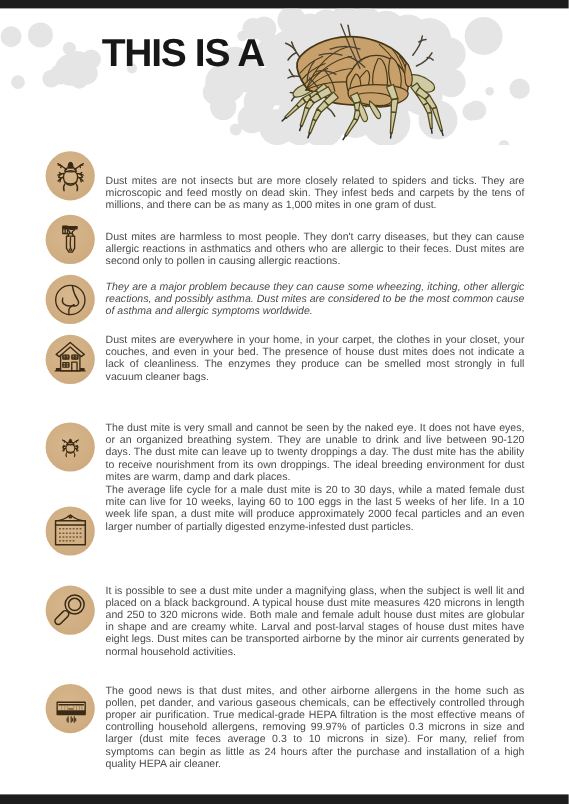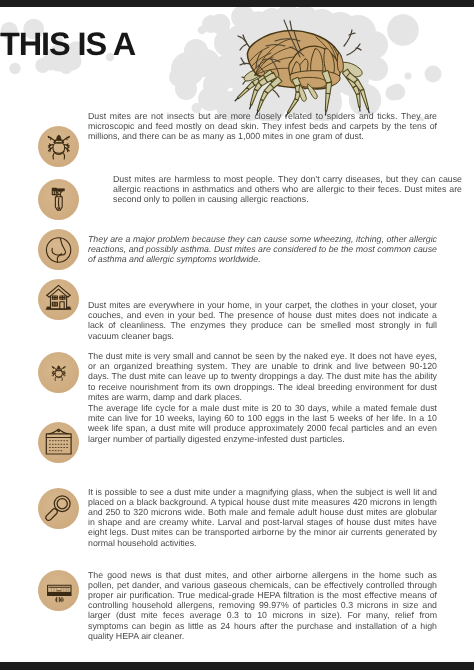--- a/index.html
+++ b/index.html
@@ -4,21 +4,21 @@
 <style>
   html,body{margin:0;padding:0;background:#fff;}
   body{width:474px;height:670px;font-family:"Liberation Sans",sans-serif;overflow:hidden;-webkit-font-smoothing:antialiased;text-rendering:geometricPrecision;}
   .page{position:relative;width:474px;height:670px;background:#fff;overflow:hidden;}
   .band{position:absolute;left:0;width:474px;background:#1d1d1d;}
   .band-top{top:0;height:7px;}
   .band-bottom{bottom:0;height:8px;}
 
   .hero{position:absolute;left:0;top:7px;width:474px;height:114px;overflow:hidden;}
   .hero-svg{position:absolute;left:0;top:0;}
-  .title{position:absolute;left:0;top:21px;width:220px;text-align:left;
+  .title{position:absolute;left:0;top:21px;width:220px;text-align:right;
          font-weight:bold;font-size:32.5px;line-height:33px;letter-spacing:-1.1px;color:#171717;}
 
   .fact{position:absolute;}
   .fc{position:absolute;left:38px;width:41px;height:41px;border-radius:50%;
       background:radial-gradient(circle at 45% 40%, #d7b78e 0%, #d0ad81 65%, #c9a67b 100%);}
   .fc svg{position:absolute;left:0;top:0;}
   .copy{position:absolute;left:88px;width:349px;font-size:8.8px;line-height:10.2px;
         color:#4a4a4a;text-align:justify;}
 </style>
 </head>
@@ -214,39 +214,39 @@
             <path d="M26.5 18.6 L29.7 19.2 L31.3 20.0"></path>
             <path d="M28.8 19.0 L30.1 17.8"></path>
             <path d="M29.0 19.1 L30.8 21.6"></path>
             <path d="M27.0 21.6 L29.5 23.1 L31.2 24.8"></path>
             <path d="M28.6 22.5 L30.2 21.7"></path>
             <path d="M28.9 22.7 L29.7 25.6"></path>
             <path d="M25.6 27.4 C26.7 29.0 27.0 31.1 26.2 33.0"></path>
             <path d="M15.6 25.4 C17.6 27.8 24.0 27.8 26.0 25.4"></path>
           </svg>
         </div>
-        <div class="copy" style="top: 111px;">Dust mites are not insects but are more closely related to spiders and ticks. They are microscopic and feed mostly on dead skin. They infest beds and carpets by the tens of millions, and there can be as many as 1,000 mites in one gram of dust.</div>
+        <div class="copy" style="top: 145px;">Dust mites are not insects but are more closely related to spiders and ticks. They are microscopic and feed mostly on dead skin. They infest beds and carpets by the tens of millions, and there can be as many as 1,000 mites in one gram of dust.</div>
       </div>
       <div class="fact">
         <div class="fc" style="top: 178.5px;">
           <svg width="41" height="41" viewBox="0 0 41 41" fill="none" stroke="#3b2a13" stroke-width="1.12" stroke-linecap="round" stroke-linejoin="round">
             <path d="M17.4 17.8 L17.4 28.0 L19.4 31.1 L22.2 31.1 L24.2 28.0 L24.2 17.8 Z"></path>
             <path d="M18.6 17.8 C18.6 16.3 19.1 15.4 20.8 15.4 C22.5 15.4 23.0 16.3 23.0 17.8"></path>
             <path d="M14.3 9.4 L26.7 9.4 L26.7 12.2 L14.3 12.2 Z" fill="#3b2a13" stroke="none"></path>
             <path d="M14.3 9.4 L14.3 15.6 L18.3 15.6 L18.3 9.4 Z"></path>
             <path d="M16.3 9.4 L16.3 15.6"></path>
             <path d="M18.3 12.2 L20.0 14.0 L20.0 15.4"></path>
             <path d="M24.2 12.2 L22.3 14.2 L22.3 15.4"></path>
             <path d="M20.4 12.2 L22.6 12.2"></path>
             <path d="M20.8 19.0 C20.4 22.0 20.4 25.0 20.8 28.0"></path>
             <path d="M19.9 28.6 L20.3 29.8"></path>
             <path d="M21.7 28.6 L21.3 29.8"></path>
           </svg>
         </div>
-        <div class="copy" style="top: 174px; margin-left: 25px;">Dust mites are harmless to most people. They don't carry diseases, but they can cause allergic reactions in asthmatics and others who are allergic to their feces. Dust mites are second only to pollen in causing allergic reactions.</div>
+        <div class="copy" style="top: 192px;">Dust mites are harmless to most people. They don't carry diseases, but they can cause allergic reactions in asthmatics and others who are allergic to their feces. Dust mites are second only to pollen in causing allergic reactions.</div>
       </div>
       <div class="fact">
         <div class="fc" style="top: 228.5px;">
           <svg width="41" height="41" viewBox="0 0 41 41" fill="none" stroke="#3b2a13" stroke-width="1.12" stroke-linecap="round" stroke-linejoin="round">
             <circle cx="20.6" cy="21.0" r="12.2"></circle>
             <path d="M22.3 9.4 C23.0 13.4 24.6 17.8 26.8 21.0 C28.2 23.1 27.4 25.4 25.2 25.9 C24.2 26.1 23.2 26.0 22.4 25.7"></path>
             <path d="M14.3 19.4 C13.6 22.0 14.3 24.1 16.3 25.1 C18.2 26.1 20.6 26.2 22.4 25.7"></path>
             <path d="M22.4 25.7 C20.9 26.6 19.6 27.5 19.4 28.8 L19.4 33.2"></path>
             <circle cx="23.4" cy="25.3" r="1.0" fill="#3b2a13" stroke="none"></circle>
           </svg>
@@ -264,21 +264,21 @@
             <path d="M16.9 17.0 L16.9 20.2 M14.4 18.6 L19.4 18.6"></path>
             <path d="M21.9 17.0 L26.9 17.0 L26.9 20.2 L21.9 20.2 Z"></path>
             <path d="M24.4 17.0 L24.4 20.2 M21.9 18.6 L26.9 18.6"></path>
             <path d="M14.4 23.2 L19.4 23.2 L19.4 26.9 L14.4 26.9 Z"></path>
             <path d="M16.9 23.2 L16.9 26.9 M14.4 25.0 L19.4 25.0"></path>
             <path d="M8.6 27.6 L12.5 27.6 L12.5 30.1 L8.6 30.1 Z" fill="#3b2a13" stroke="none"></path>
             <path d="M28.6 27.6 L32.5 27.6 L32.5 30.1 L28.6 30.1 Z" fill="#3b2a13" stroke="none"></path>
             <path d="M8.1 30.1 L32.9 30.1"></path>
           </svg>
         </div>
-        <div class="copy" style="top: 300px;">Dust mites are everywhere in your home, in your carpet, the clothes in your closet, your couches, and even in your bed. The presence of house dust mites does not indicate a lack of cleanliness. The enzymes they produce can be smelled most strongly in full vacuum cleaner bags.</div>
+        <div class="copy" style="top: 278px;">Dust mites are everywhere in your home, in your carpet, the clothes in your closet, your couches, and even in your bed. The presence of house dust mites does not indicate a lack of cleanliness. The enzymes they produce can be smelled most strongly in full vacuum cleaner bags.</div>
       </div>
       <div class="fact">
         <div class="fc" style="top: 352px;">
           <svg width="41" height="41" viewBox="0 0 41 41" fill="none" stroke="#3b2a13" stroke-width="1.45" stroke-linecap="round" stroke-linejoin="round">
             <g transform="translate(20.5,21.3) scale(0.62) translate(-20.5,-21.3)">
               <path d="M14.9 21.5 C14.9 18.2 17.5 16.2 20.8 16.2 C24.1 16.2 26.7 18.2 26.7 21.5 C26.7 25.4 24.3 28.4 20.8 28.4 C17.3 28.4 14.9 25.4 14.9 21.5 Z"></path>
               <path d="M16.3 16.8 C16.1 15.3 17.1 14.1 18.4 13.9 L23.2 13.9 C24.5 14.1 25.5 15.3 25.3 16.8"></path>
               <path d="M16.0 16.6 C18.0 17.4 23.6 17.4 25.6 16.6"></path>
               <path d="M18.6 13.9 C18.8 11.0 19.7 9.3 20.8 9.3 C21.9 9.3 22.8 11.0 23.0 13.9 Z" fill="#3b2a13" stroke="#3b2a13" stroke-width="0.9"></path>
               <path d="M17.5 15.3 L13.6 12.5 L10.2 10.4"></path>

